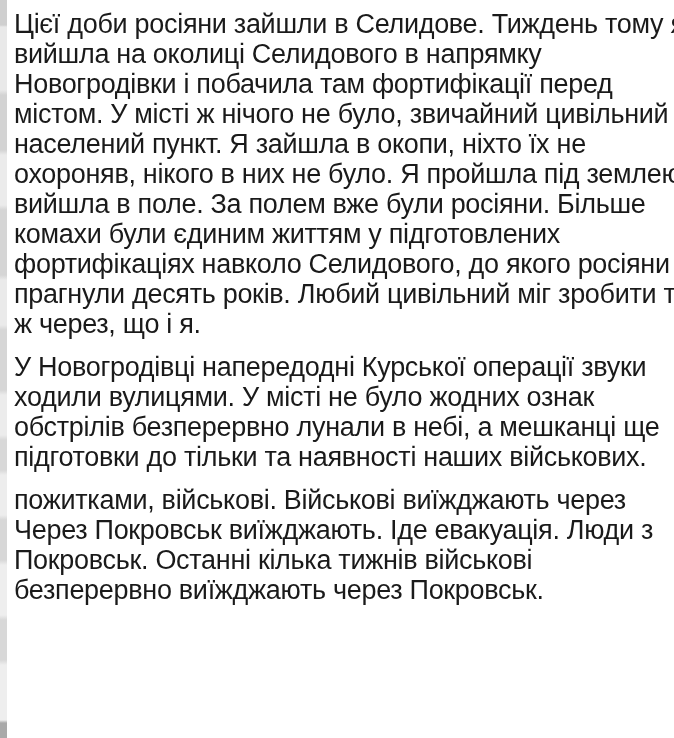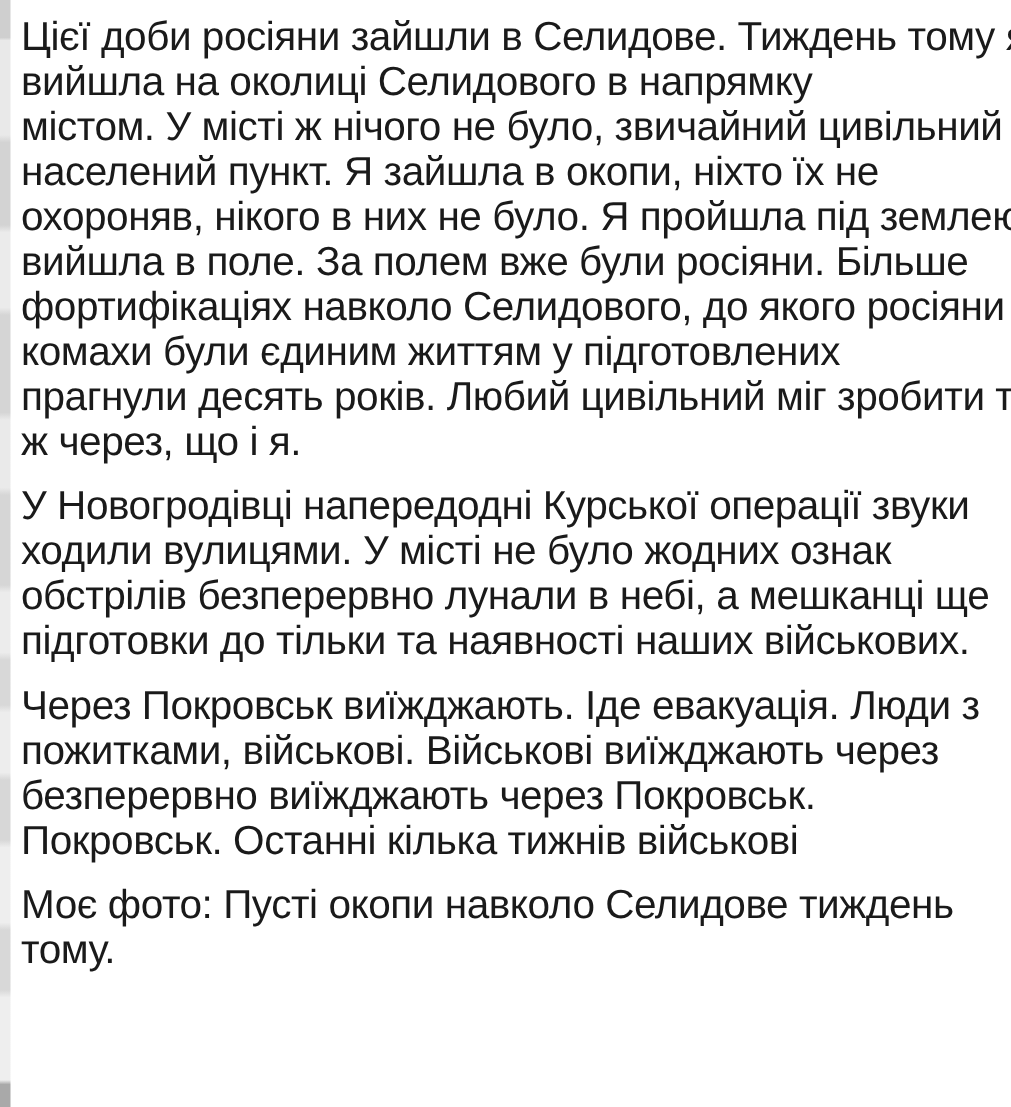--- a/index.html
+++ b/index.html
@@ -62,43 +62,40 @@
 <body>
 
 <div class="page">
   <div class="edge-strip"></div>
 
   <div class="content">
 
     <div class="para">
       <div class="line">Цієї доби росіяни зайшли в Селидове. Тиждень тому я</div>
       <div class="line">вийшла на околиці Селидового в напрямку</div>
+      <div class="line">Новогродівки і побачила там фортифікації перед</div>
       <div class="line">містом. У місті ж нічого не було, звичайний цивільний</div>
       <div class="line">населений пункт. Я зайшла в окопи, ніхто їх не</div>
       <div class="line">охороняв, нікого в них не було. Я пройшла під землею і</div>
       <div class="line">вийшла в поле. За полем вже були росіяни. Більше</div>
+      <div class="line">комахи були єдиним життям у підготовлених</div>
       <div class="line">фортифікаціях навколо Селидового, до якого росіяни</div>
-      <div class="line">комахи були єдиним життям у підготовлених</div>
       <div class="line">прагнули десять років. Любий цивільний міг зробити те</div>
       <div class="line">ж через, що і я.</div>
     </div>
 
     <div class="para">
       <div class="line">У Новогродівці напередодні Курської операції звуки</div>
       <div class="line">ходили вулицями. У місті не було жодних ознак</div>
       <div class="line">обстрілів безперервно лунали в небі, а мешканці ще</div>
       <div class="line">підготовки до тільки та наявності наших військових.</div>
     </div>
 
     <div class="para">
+      <div class="line">пожитками, військові. Військові виїжджають через</div>
       <div class="line">Через Покровськ виїжджають. Іде евакуація. Люди з</div>
-      <div class="line">пожитками, військові. Військові виїжджають через</div>
+      <div class="line">Покровськ. Останні кілька тижнів військові</div>
       <div class="line">безперервно виїжджають через Покровськ.</div>
-      <div class="line">Покровськ. Останні кілька тижнів військові</div>
     </div>
 
-    <div class="para">
-      <div class="line">Моє фото: Пусті окопи навколо Селидове тиждень</div>
-      <div class="line">тому.</div>
-    </div>
 
   </div>
 </div>
 
 </body></html>

